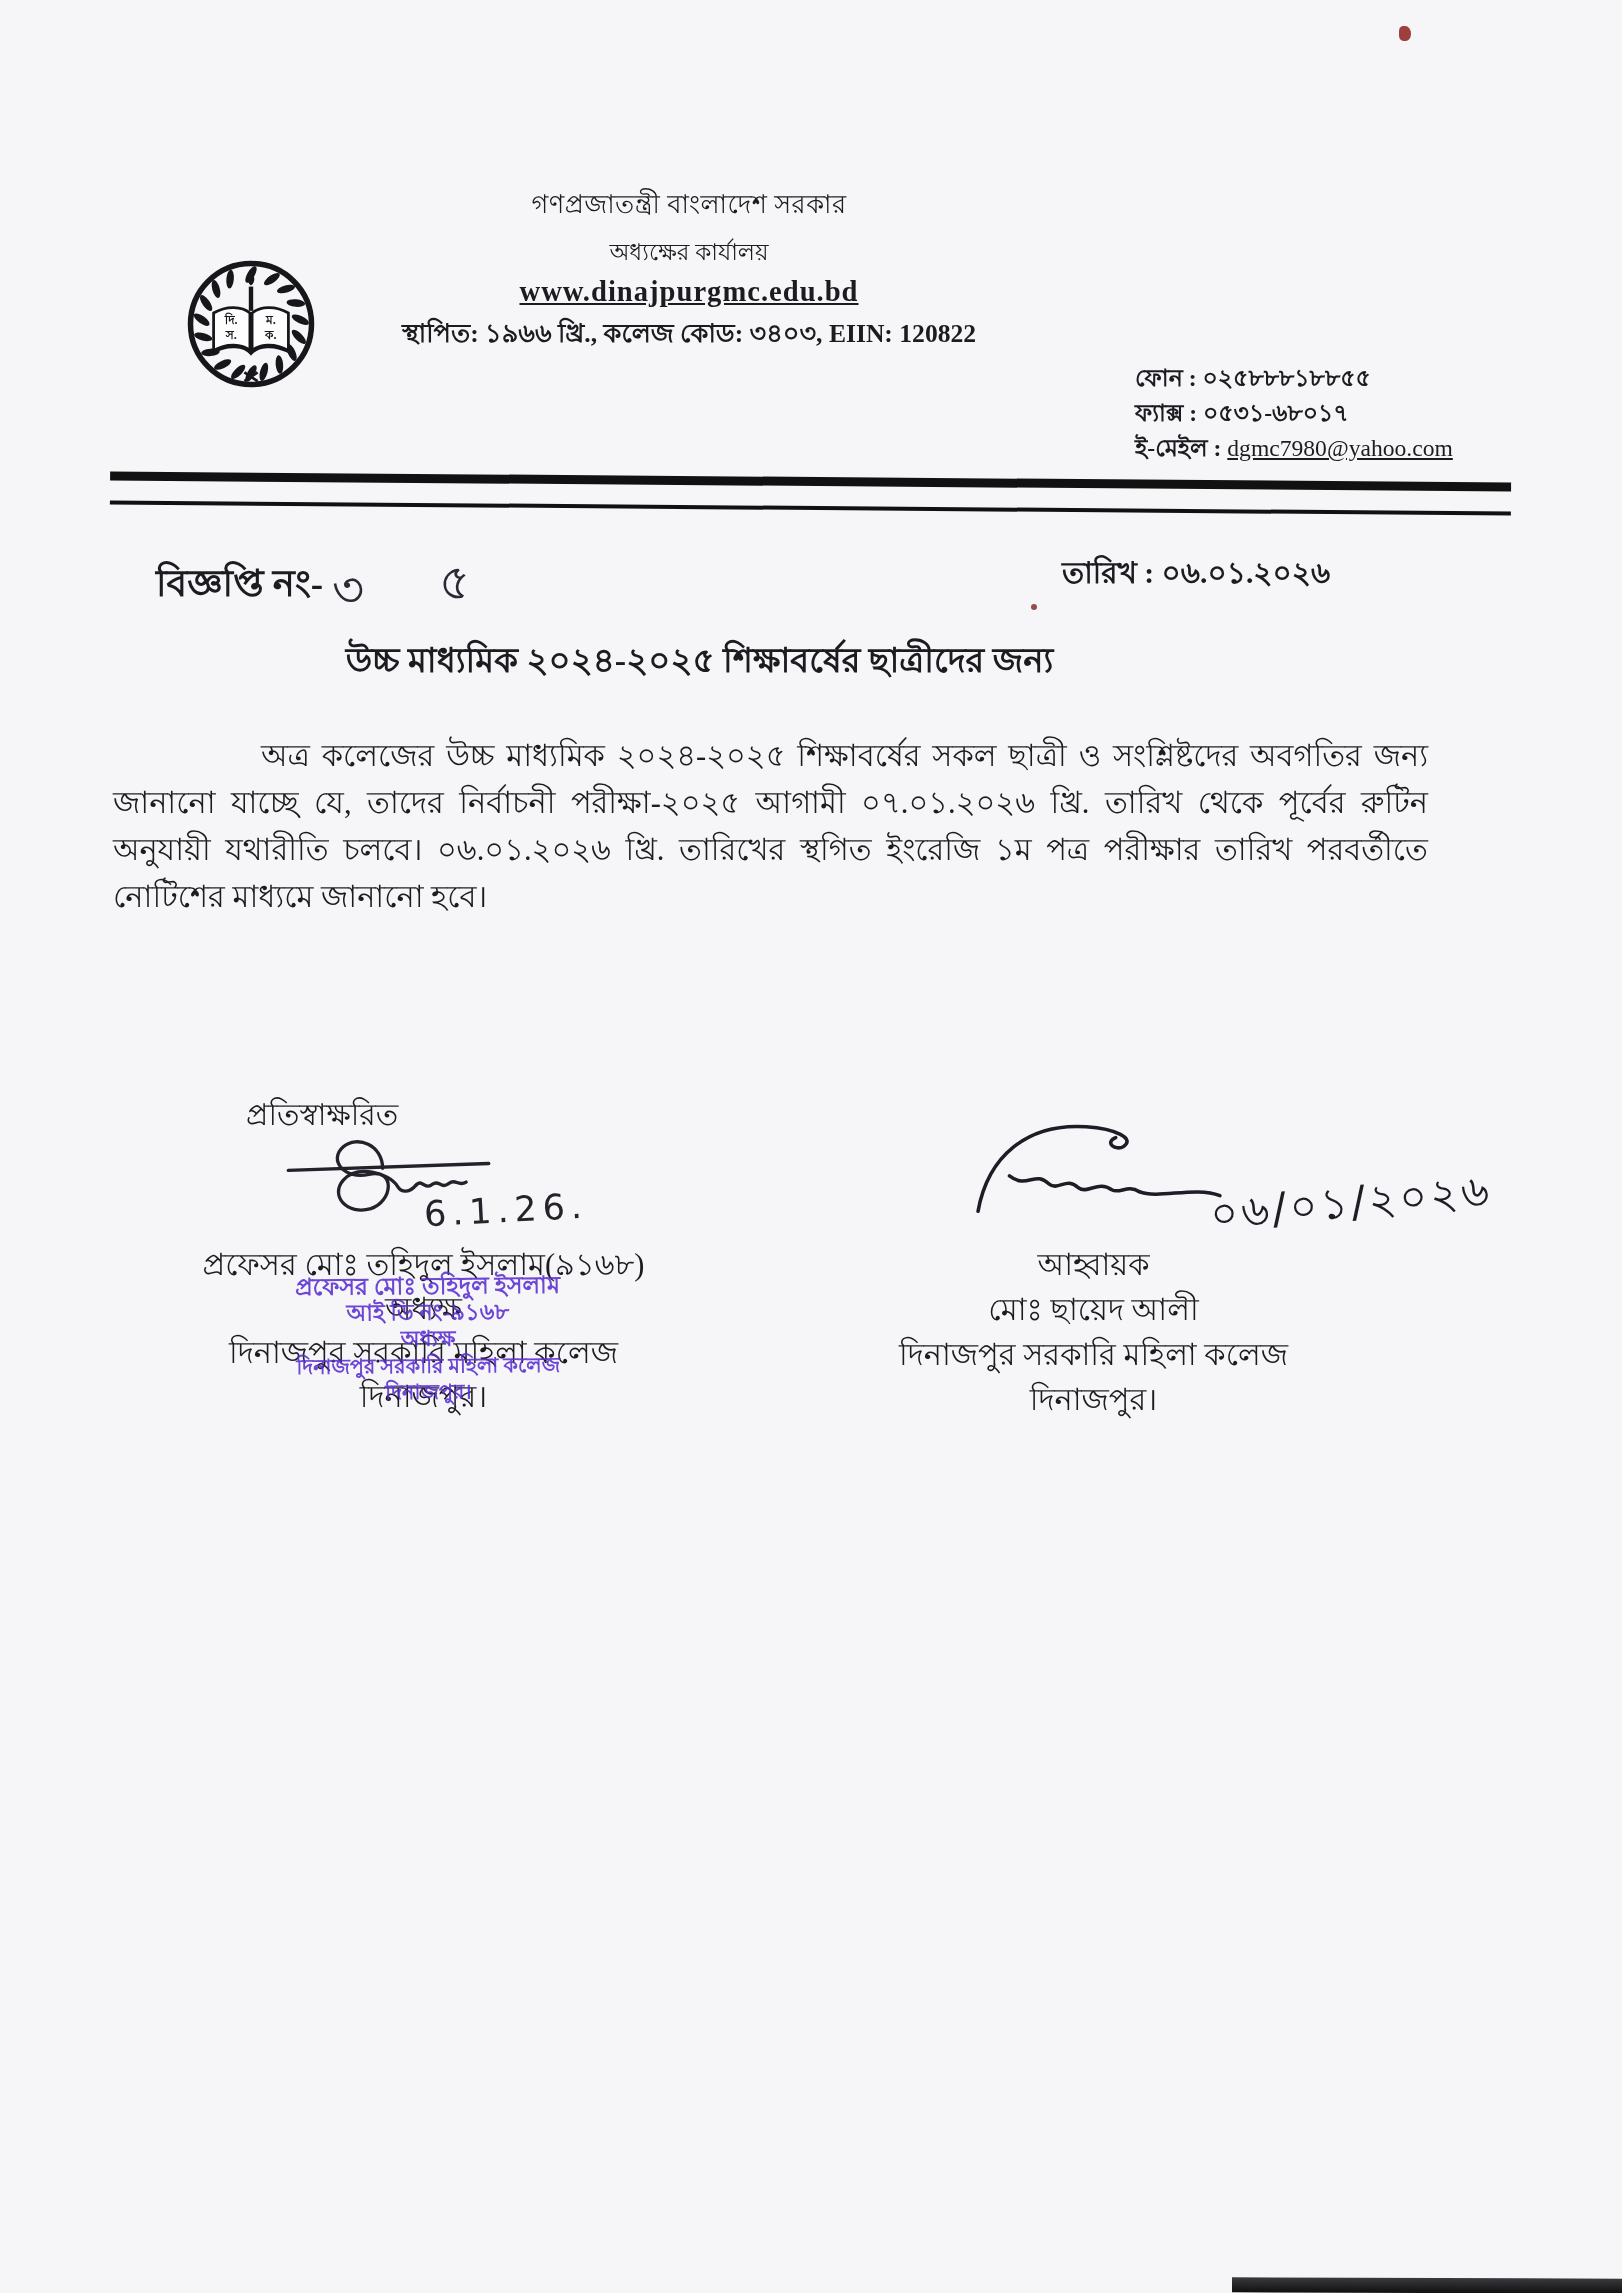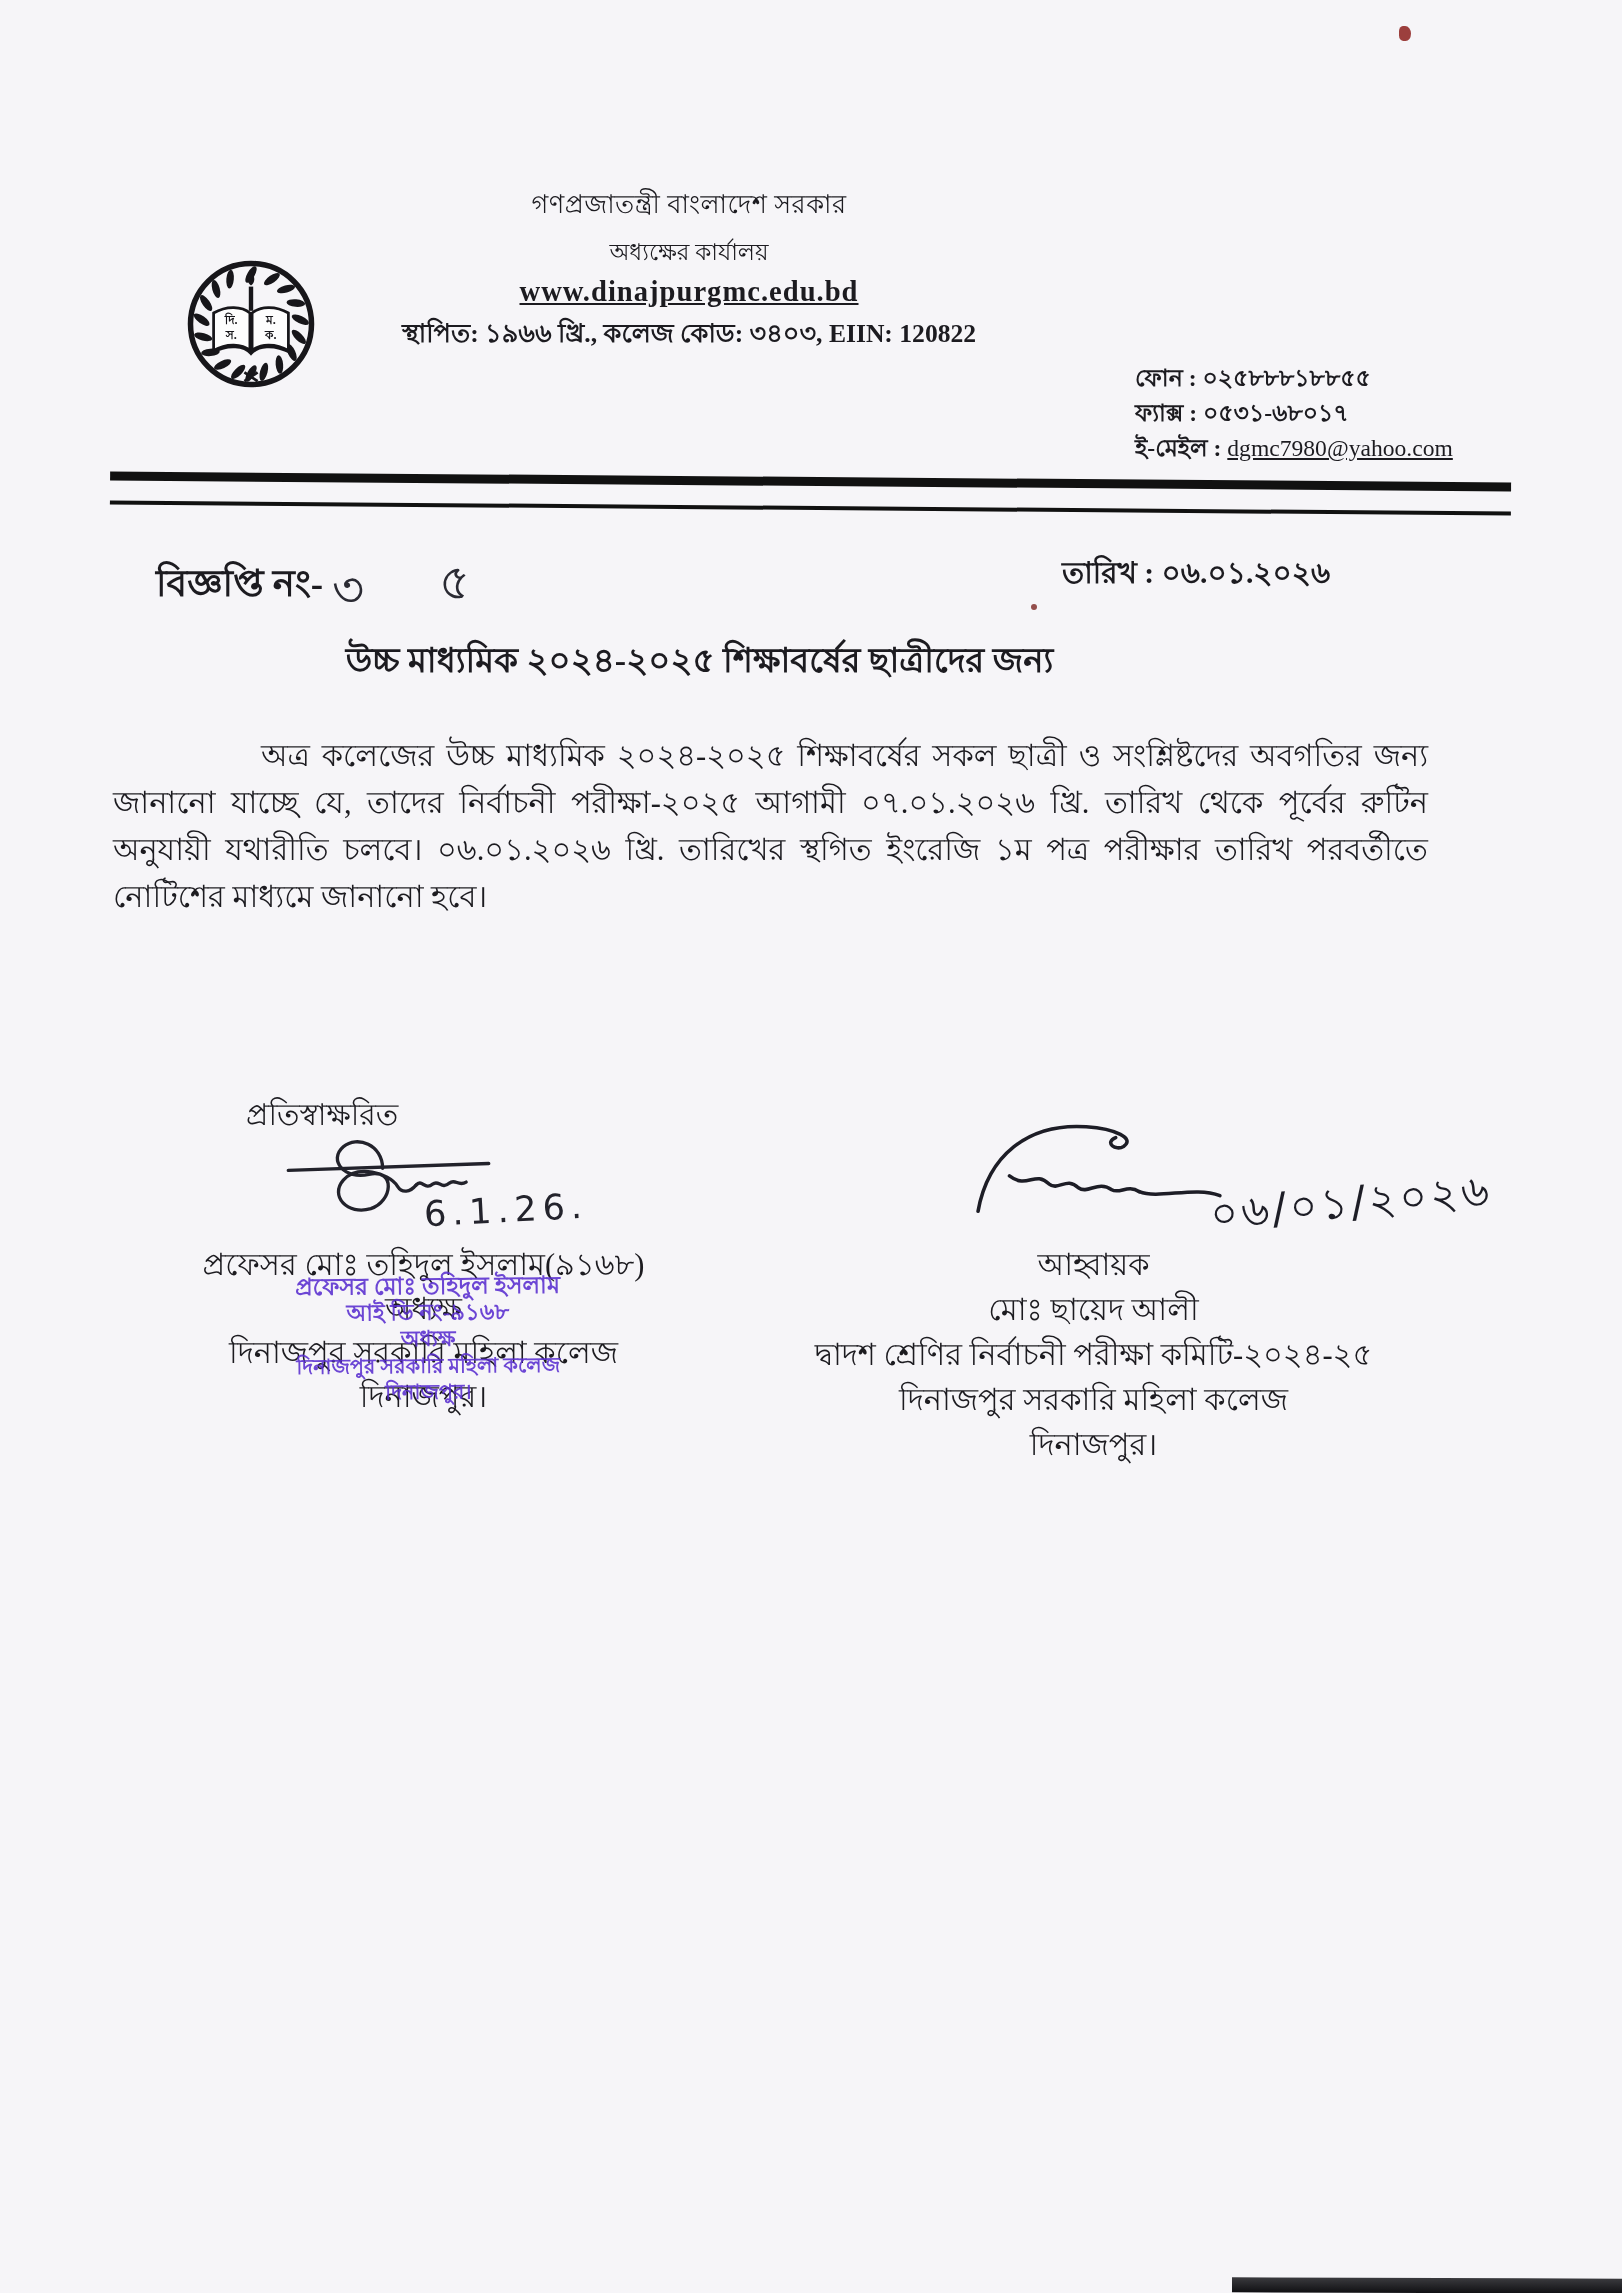--- a/index.html
+++ b/index.html
@@ -185,21 +185,20 @@
         <path d="M40,64 C58,78 66,58 80,72 C90,80 98,64 110,76 C120,83 130,68 144,78 C152,83 160,72 172,80"></path>
         <path d="M172,80 C192,88 228,74 254,84"></path>
       </g>
     </svg>
   </div>
   <div class="abs hand-date-right">০৬/০১/২০২৬</div>
 
   <div class="abs sig-right-block">
     <div>আহ্বায়ক</div>
     <div>মোঃ ছায়েদ আলী</div>
-    <div>দ্বাদশ শ্রেণির নির্বাচনী পরীক্ষা কমিটি-২০২৪-২৫</div>
     <div>দিনাজপুর সরকারি মহিলা কলেজ</div>
     <div>দিনাজপুর।</div>
   </div>
 
   <div class="abs red-speck"></div>
   <div class="abs red-dot"></div>
   <div class="abs bottom-bar"></div>
 
 </div>
 

